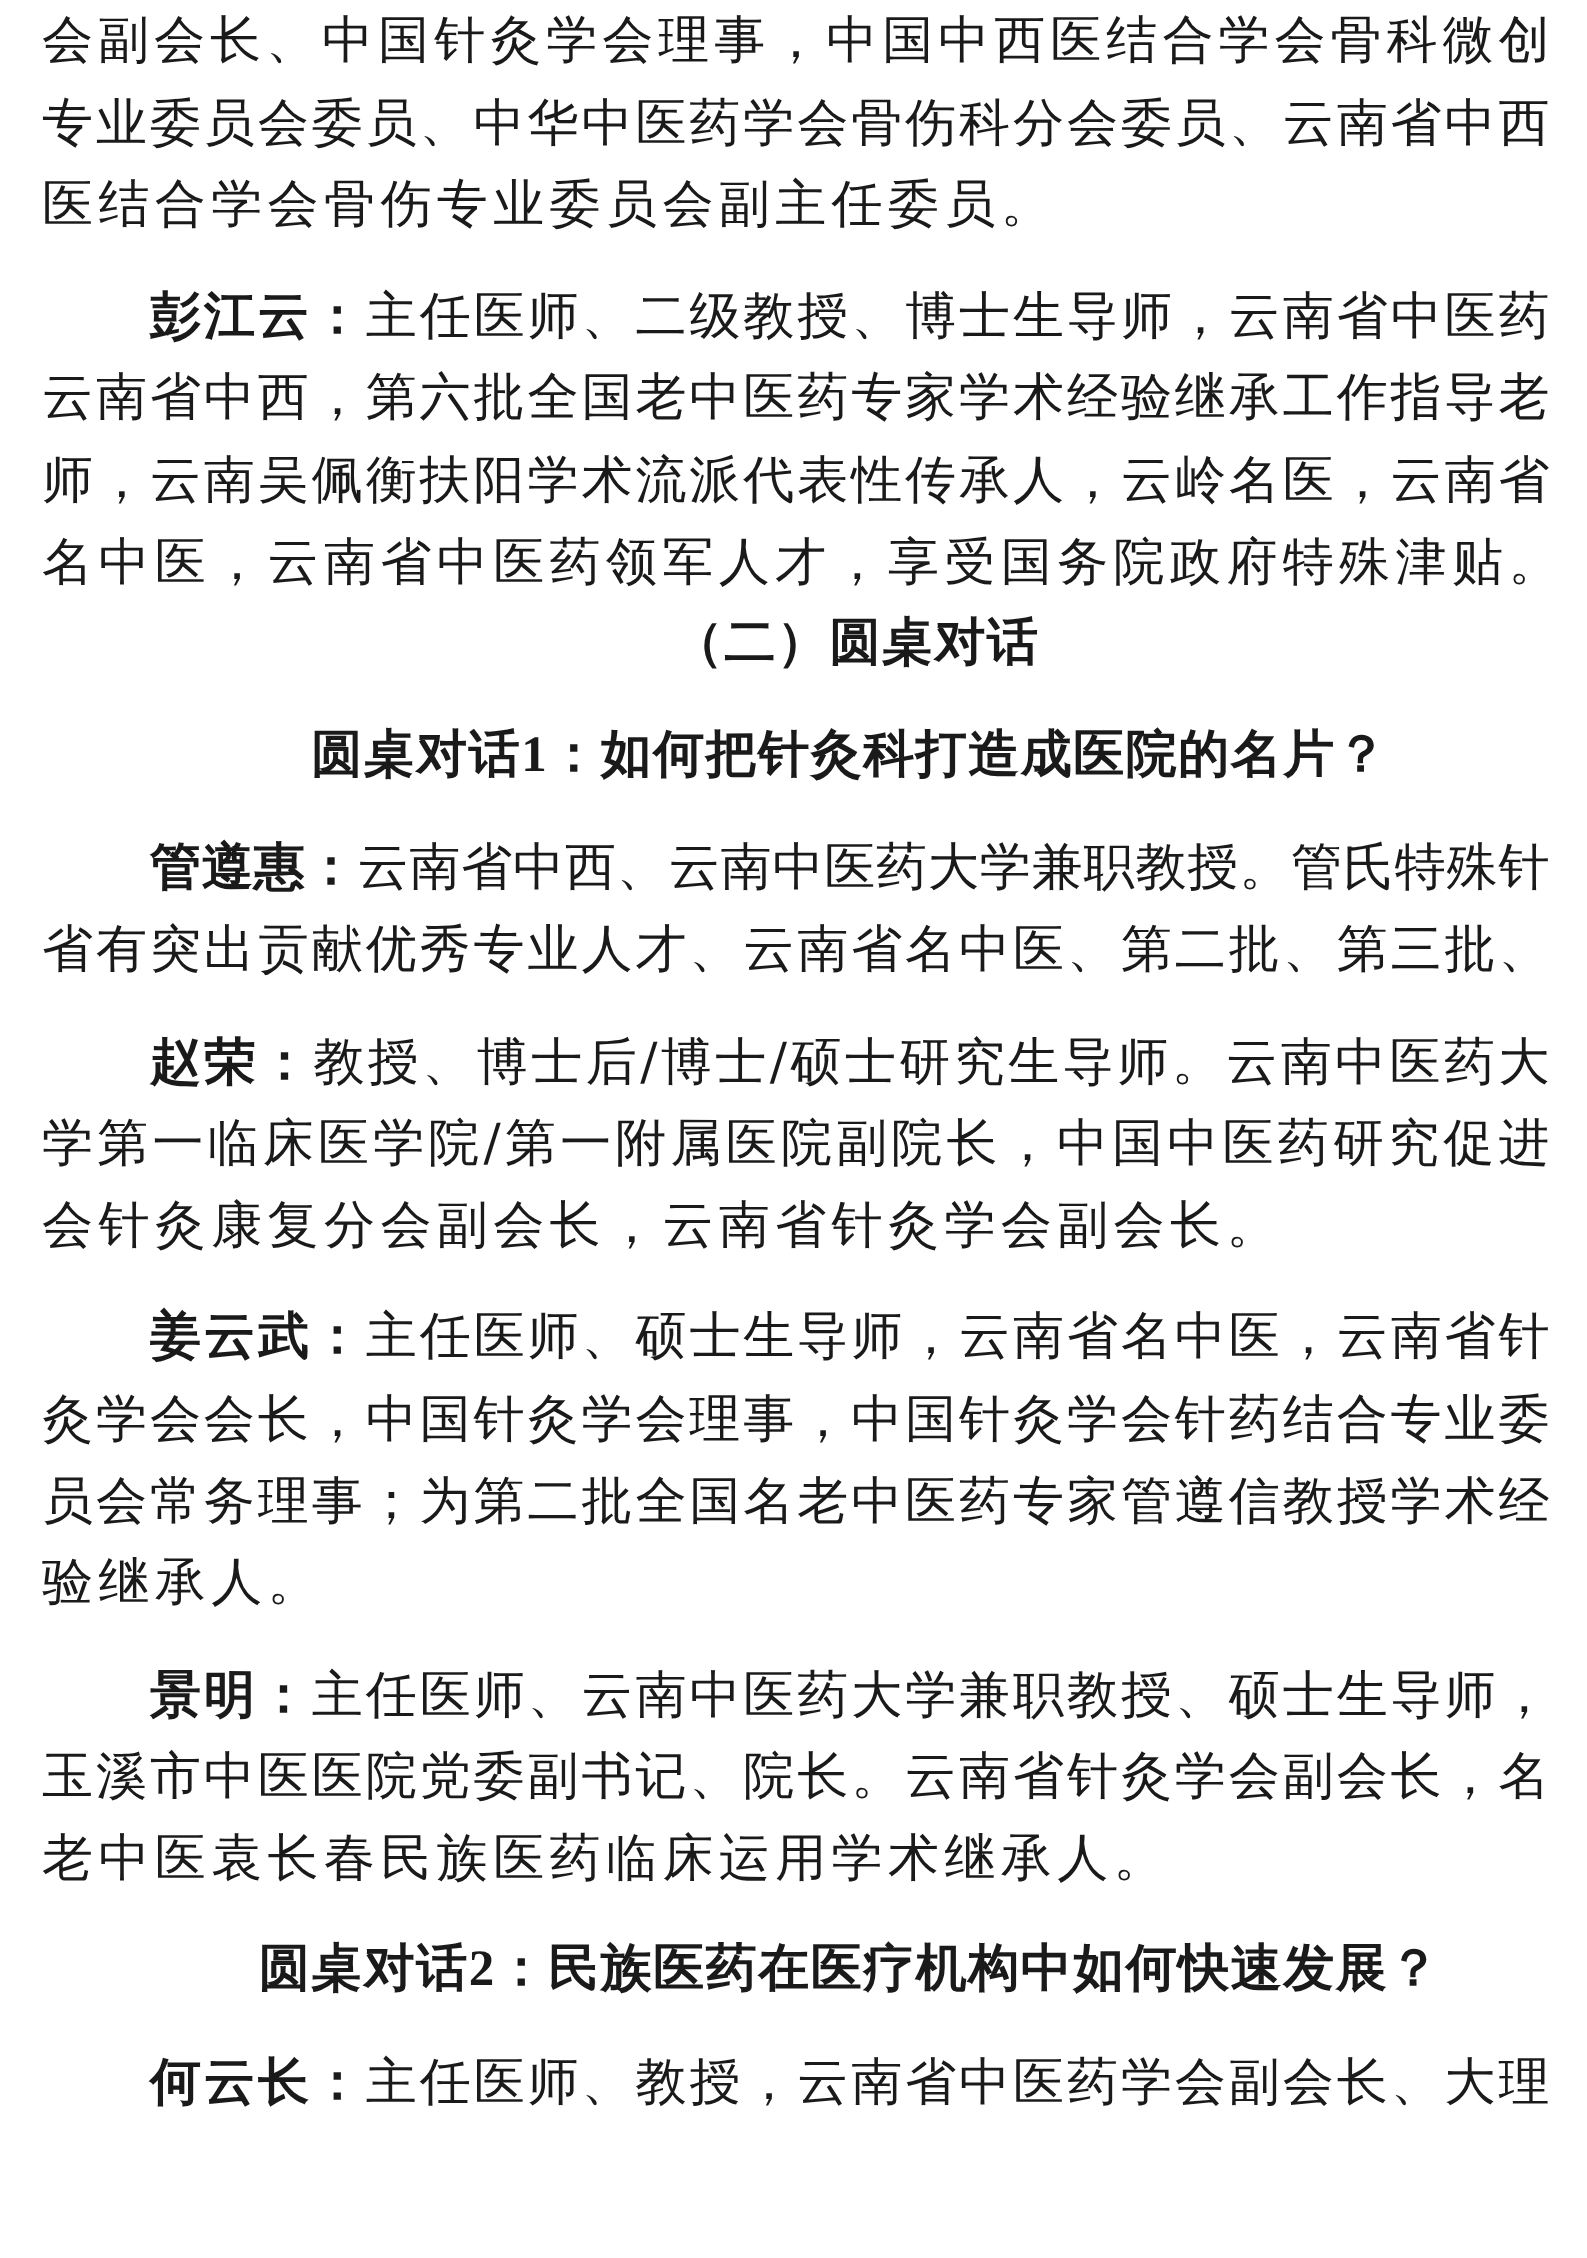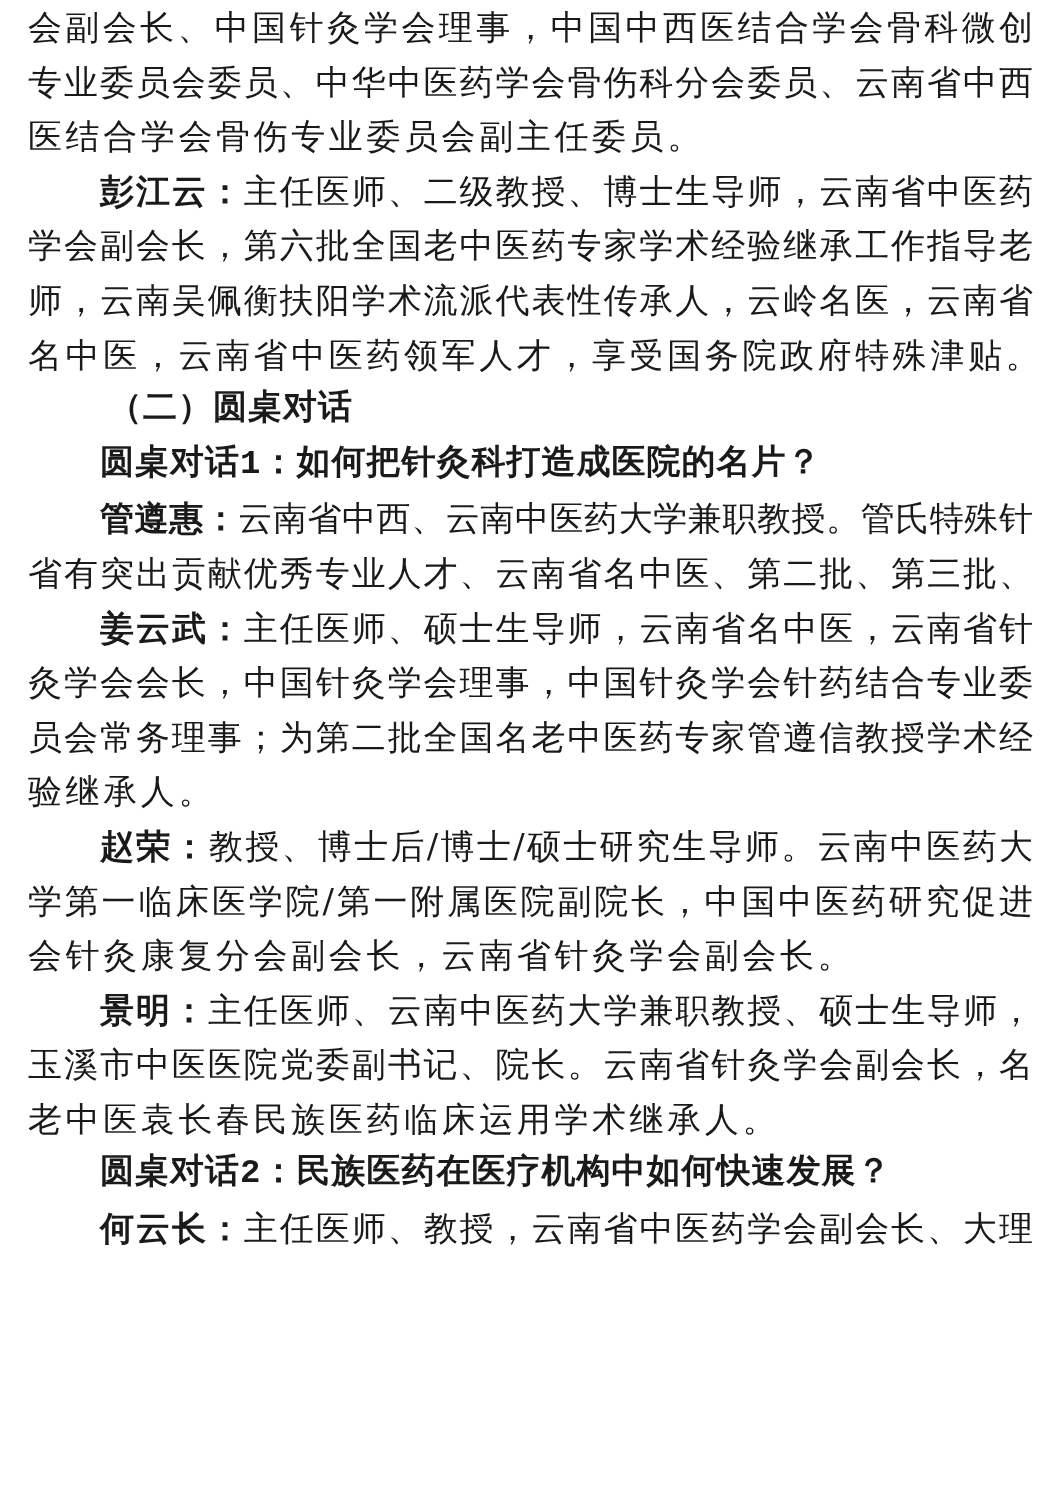--- a/index.html
+++ b/index.html
@@ -8,64 +8,64 @@
     font-family: "DejaVu Serif", "Liberation Serif", serif;
     color: #1a1a1a;
   }
   .page { position: absolute; left: 28px; top: 0; width: 1005px; }
   .line {
     height: 54.6px; line-height: 54.6px;
     font-size: 34px; white-space: nowrap;
     letter-spacing: 3.6px;
   }
   .line.justify { text-align: justify; text-align-last: justify; letter-spacing: 0; }
-  .indent { padding-left: 72px; }
+  .indent { padding-left: 72px; margin-top: 20px; }
   .heading-indent { padding-left: 80px; }
   .name { font-weight: bold; font-family: "DejaVu Sans", "Liberation Sans", sans-serif; }
-  .bold { font-weight: bold; font-family: Liberation Mono, monospace; letter-spacing: 1px; }
+  .bold { font-weight: bold; font-family: Liberation Serif, serif; letter-spacing: 1px; text-align: center; }
   .block { margin-bottom: 0; }
 </style>
 </head>
 <body>
 
 <div class="page">
 
   <div class="block">
     <div class="line justify">会副会长、中国针灸学会理事，中国中西医结合学会骨科微创</div>
     <div class="line justify">专业委员会委员、中华中医药学会骨伤科分会委员、云南省中西</div>
     <div class="line">医结合学会骨伤专业委员会副主任委员。</div>
   </div>
 
   <div class="block">
     <div class="line justify indent"><span class="name">彭江云：</span><span>主任医师、二级教授、博士生导师，云南省中医药</span></div>
-    <div class="line justify">学会副会长，第六批全国老中医药专家学术经验继承工作指导老</div>
+    <div class="line justify">云南省中西，第六批全国老中医药专家学术经验继承工作指导老</div>
     <div class="line justify">师，云南吴佩衡扶阳学术流派代表性传承人，云岭名医，云南省</div>
     <div class="line">名中医，云南省中医药领军人才，享受国务院政府特殊津贴。</div>
   </div>
 
   <div class="line bold heading-indent">（二）圆桌对话</div>
 
   <div class="line bold indent">圆桌对话1：如何把针灸科打造成医院的名片？</div>
 
   <div class="block">
     <div class="line justify indent"><span class="name">管遵惠：</span><span>云南省中西、云南中医药大学兼职教授。管氏特殊针</span></div>
     <div class="line justify">省有突出贡献优秀专业人才、云南省名中医、第二批、第三批、</div>
   </div>
 
   <div class="block">
+    <div class="line justify indent"><span class="name">赵荣：</span><span>教授、博士后/博士/硕士研究生导师。云南中医药大</span></div>
+    <div class="line justify">学第一临床医学院/第一附属医院副院长，中国中医药研究促进</div>
+    <div class="line">会针灸康复分会副会长，云南省针灸学会副会长。</div>
+  </div>
+
+  <div class="block">
     <div class="line justify indent"><span class="name">姜云武：</span><span>主任医师、硕士生导师，云南省名中医，云南省针</span></div>
     <div class="line justify">灸学会会长，中国针灸学会理事，中国针灸学会针药结合专业委</div>
     <div class="line justify">员会常务理事；为第二批全国名老中医药专家管遵信教授学术经</div>
     <div class="line">验继承人。</div>
-  </div>
-
-  <div class="block">
-    <div class="line justify indent"><span class="name">赵荣：</span><span>教授、博士后/博士/硕士研究生导师。云南中医药大</span></div>
-    <div class="line justify">学第一临床医学院/第一附属医院副院长，中国中医药研究促进</div>
-    <div class="line">会针灸康复分会副会长，云南省针灸学会副会长。</div>
   </div>
 
   <div class="block">
     <div class="line justify indent"><span class="name">景明：</span><span>主任医师、云南中医药大学兼职教授、硕士生导师，</span></div>
     <div class="line justify">玉溪市中医医院党委副书记、院长。云南省针灸学会副会长，名</div>
     <div class="line">老中医袁长春民族医药临床运用学术继承人。</div>
   </div>
 
   <div class="line bold indent">圆桌对话2：民族医药在医疗机构中如何快速发展？</div>
 

